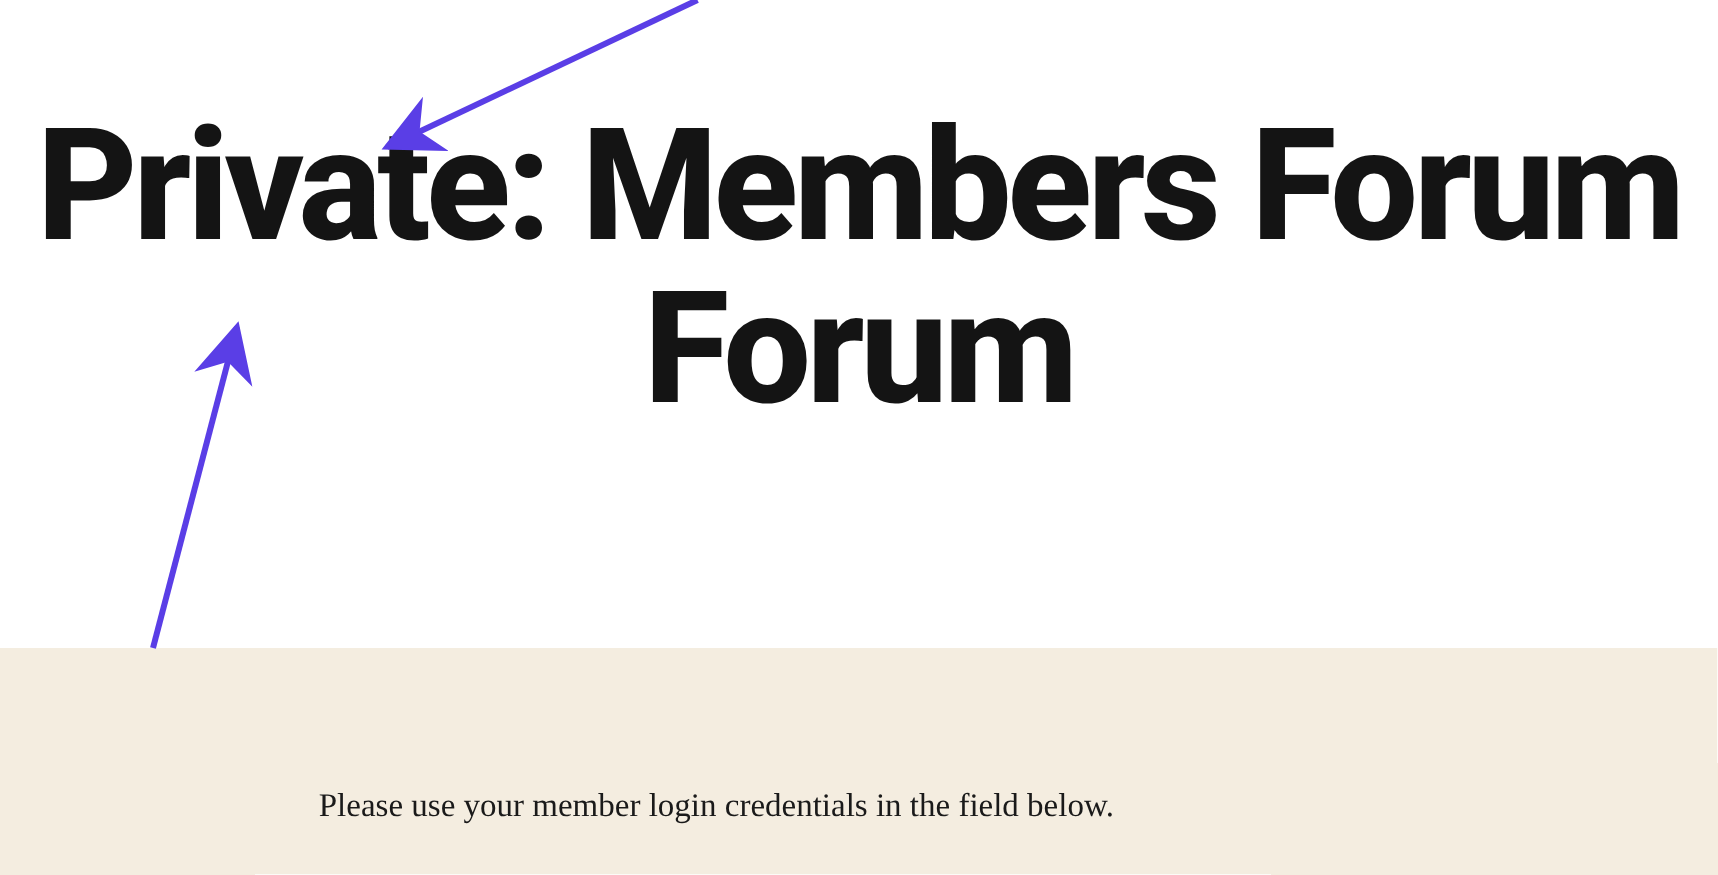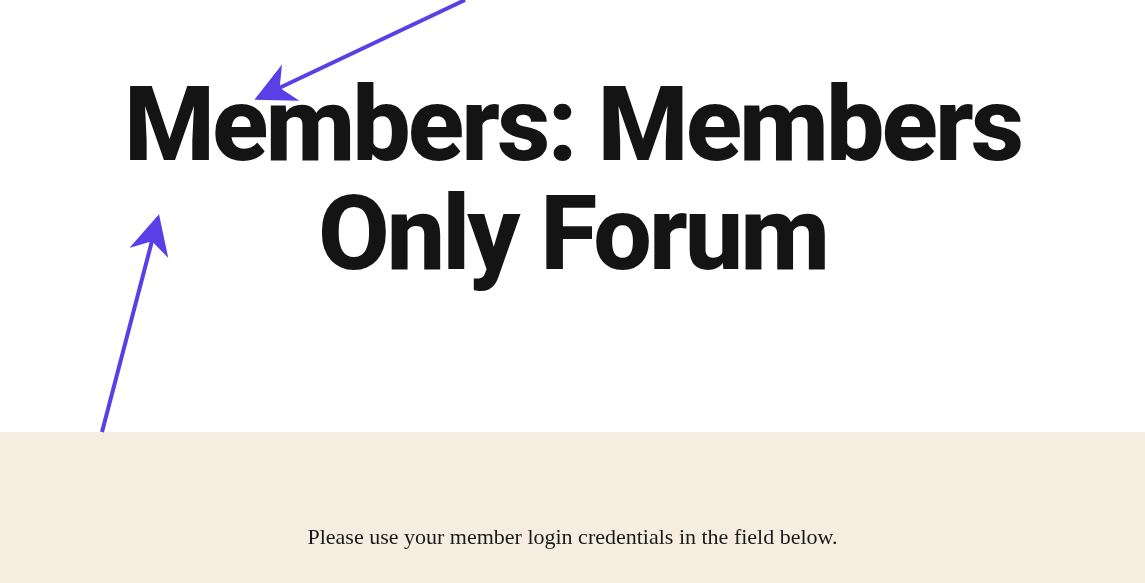--- a/index.html
+++ b/index.html
@@ -28,41 +28,40 @@
     left: 0;
     right: 0;
     top: 432px;
     bottom: 0;
     background: #f4ede0;
   }
   .content-inner {
     width: 720px;
     margin: 0 auto;
     padding-top: 92px;
-    text-align: center;
   }
   .content-inner p {
     font-family: Georgia, "Times New Roman", serif;
     font-size: 22px;
     color: #1a1a1a;
   }
   .arrows {
     position: absolute;
     top: 0;
     left: 0;
     width: 1145px;
     height: 583px;
     pointer-events: none;
   }
 </style>
 </head>
 <body>
 
 <div class="hero">
-  <h1>Members: Members Only Forum</h1>
+  <h1>Private: Members Forum Forum</h1>
 </div>
 
 <div class="content-band">
   <div class="content-inner">
     <p>Please use your member login credentials in the field below.</p>
   </div>
 </div>
 
 <svg class="arrows" viewBox="0 0 1145 583">
   <defs>

